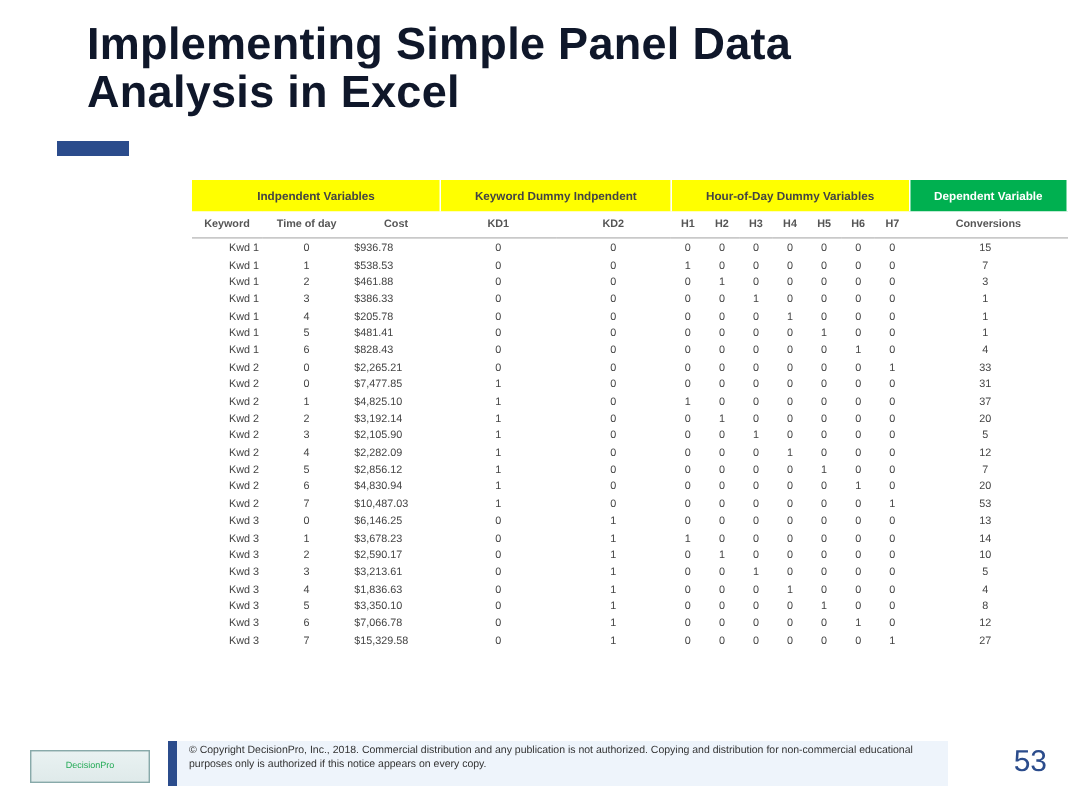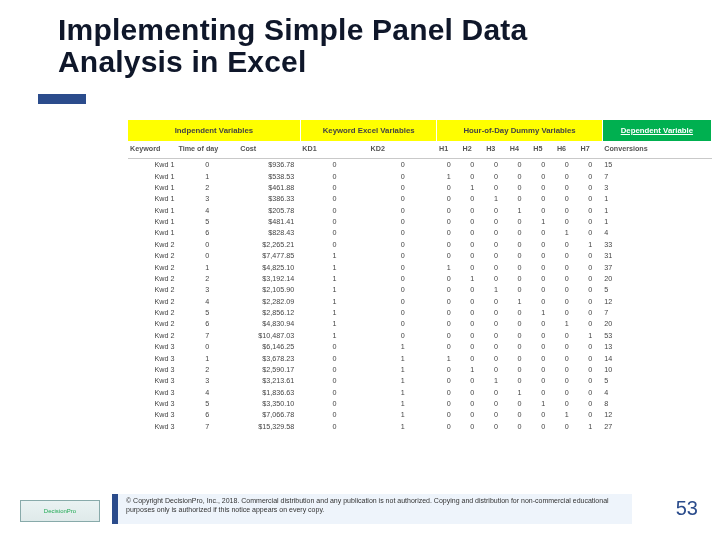--- a/index.html
+++ b/index.html
@@ -3,43 +3,43 @@
 <meta charset="utf-8">
 <style>
   * { box-sizing: border-box; margin: 0; padding: 0; }
   html, body { width: 720px; height: 540px; font-family: "Segoe UI", Arial, sans-serif; background: #fff; overflow: hidden; }
   .slide { width: 720px; height: 540px; position: relative; }
   .title { font-size: 30px; font-weight: 700; color: #0f172a; padding: 14px 0 0 38px; line-height: 1.05; letter-spacing: 0.2px; margin-left: 20px; }
   .accent { position: absolute; left: 38px; top: 94px; width: 48px; height: 10px; background: #2b4c8c; }
   .tbl-wrap { position: absolute; left: 80px; top: 120px; width: 584px; margin-left: 48px; }
   table { border-collapse: collapse; width: 100%; font-size: 7.2px; color: #444; }
   thead .group th { background: #ffff00; font-weight: bold; text-align: center; font-size: 7.8px; padding: 6px 2px; border-right: 1px solid #fff; }
-  thead .group th:last-child { background: #00b050; color: #fff; text-decoration: underline; }
-  thead .cols th { background: #fff; font-weight: bold; text-align: left; padding: 3px 2px 5px; border-bottom: 1px solid #c9c9c9; color: #555; }
+  thead .group th:last-child { background: #00b050; color: #fff; }
+  thead .cols th { background: #fff; font-weight: bold; text-align: center; padding: 3px 2px 5px; border-bottom: 1px solid #c9c9c9; color: #555; }
   tbody td { text-align: center; padding: 1.2px 2px; white-space: nowrap; }
   tbody td.kw { text-align: right; padding-left: 4px; }
-  tbody td.cost { text-align: right; padding-right: 6px; }
-  tbody td.conv { text-align: left; padding-right: 6px; }
+  tbody td.cost { text-align: left; padding-right: 6px; }
+  tbody td.conv { text-align: center; padding-right: 6px; }
   .footer { position: absolute; left: 0; bottom: 12px; width: 720px; height: 40px; }
   .logo { position: absolute; left: 20px; bottom: 6px; width: 80px; height: 22px; border: 1px solid #8aa; background: linear-gradient(#e9f2f2,#dfeaea); font-size: 6px; display:flex; align-items:center; justify-content:center; color:#2a5; }
   .foot-bar { position: absolute; left: 112px; bottom: 4px; width: 520px; height: 30px; background: #eef4fb; border-left: 6px solid #2b4c8c; font-size: 7px; color: #333; padding: 3px 8px; line-height: 1.25; }
   .pg { position: absolute; right: 22px; bottom: 8px; font-size: 20px; color: #2b4c8c; }
 </style>
 </head>
 <body>
 <div class="slide">
   <h1 class="title"><span>Implementing Simple Panel Data</span><br><span>Analysis in Excel</span></h1>
   <div class="accent"></div>
 
   <div class="tbl-wrap">
     <table>
       <thead>
         <tr class="group">
           <th colspan="3">Indpendent Variables</th>
-          <th colspan="2">Keyword Excel Variables</th>
+          <th colspan="2">Keyword Dummy Indpendent</th>
           <th colspan="7">Hour-of-Day Dummy Variables</th>
           <th>Dependent Variable</th>
         </tr>
         <tr class="cols">
           <th>Keyword</th>
           <th>Time of day</th>
           <th>Cost</th>
           <th>KD1</th>
           <th>KD2</th>
           <th>H1</th>

